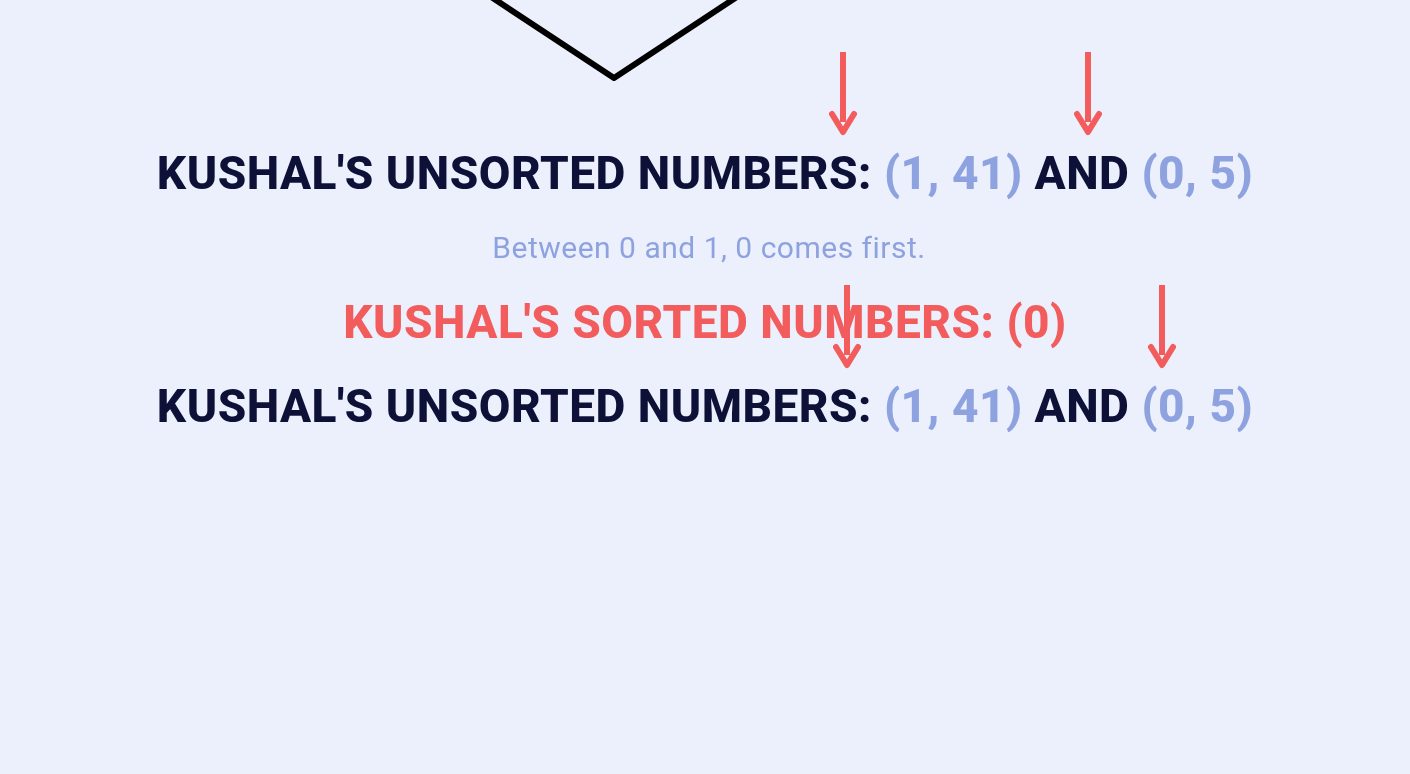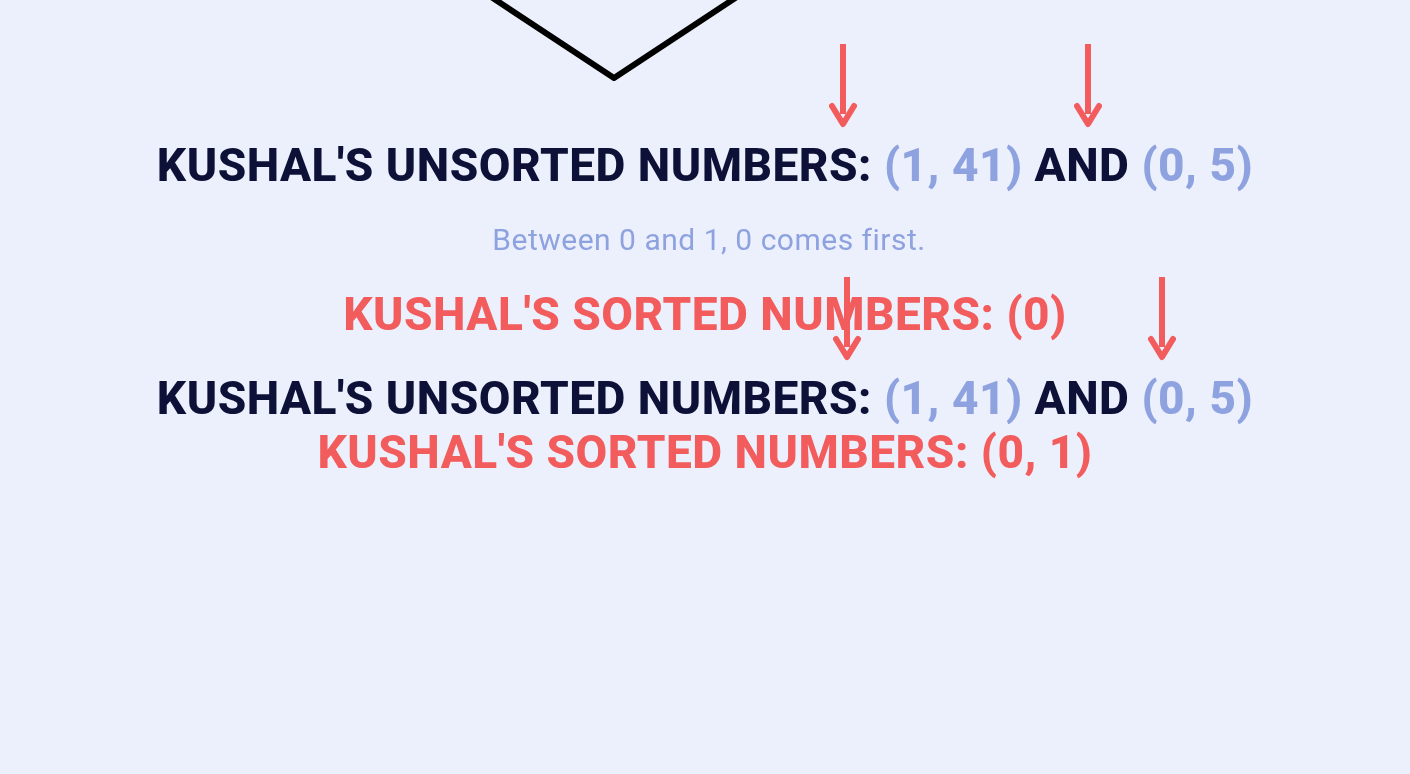--- a/index.html
+++ b/index.html
@@ -16,21 +16,21 @@
     position: absolute;
     top: -40px;
     left: 0;
     width: 1410px;
     height: 180px;
     pointer-events: none;
   }
 
   .content {
     position: absolute;
-    top: 8px;
+    top: 16px;
     left: 0;
     width: 1410px;
     padding-top: 130px;
   }
 
   .step {
     position: relative;
     text-align: center;
     margin-bottom: 20px;
   }
@@ -119,16 +119,15 @@
         <line x1="14" y1="0" x2="14" y2="70" stroke="#f25c5c" stroke-width="6"></line>
         <path d="M 3 62 L 14 80 L 25 62" stroke="#f25c5c" stroke-width="6" fill="none" stroke-linecap="round" stroke-linejoin="round"></path>
       </svg>
     </div>
 
     <div class="unsorted-line">
       <span>KUSHAL'S UNSORTED NUMBERS: </span><span class="tuple">(1, 41)</span><span> AND </span><span class="tuple">(0, 5)</span>
     </div>
 
 
-    <div class="sorted-line">KUSHAL'S SORTED NUMBERS: (0, 1)</div>
   </div>
 
 </div>
 
 </body></html>

